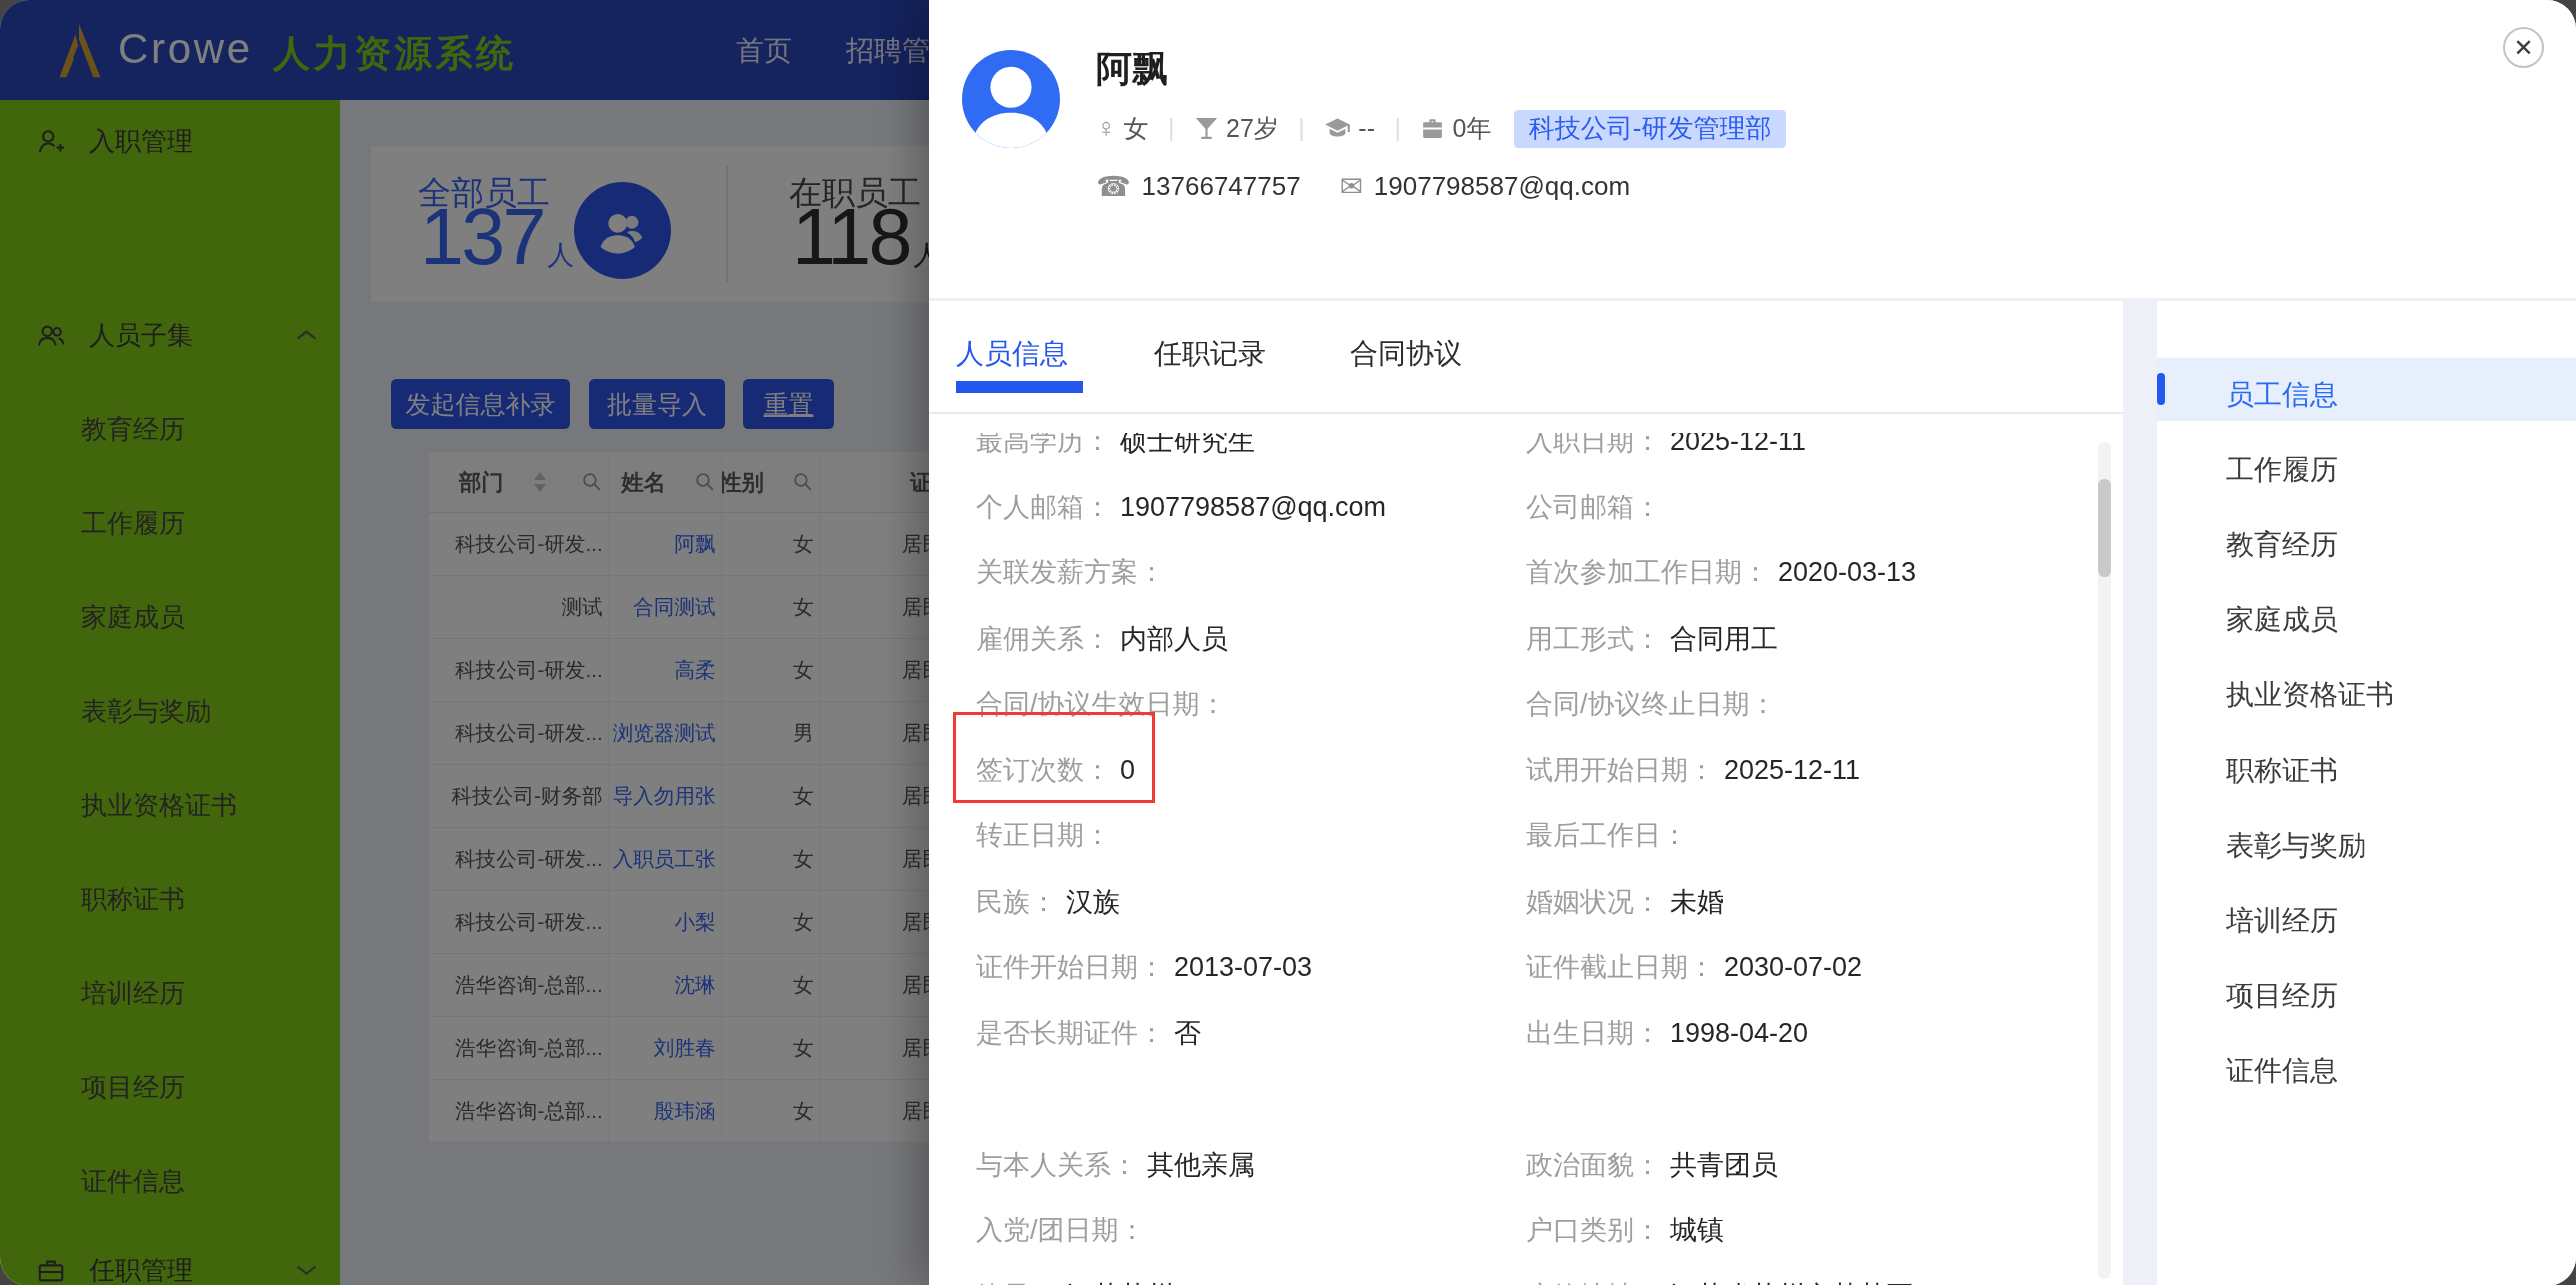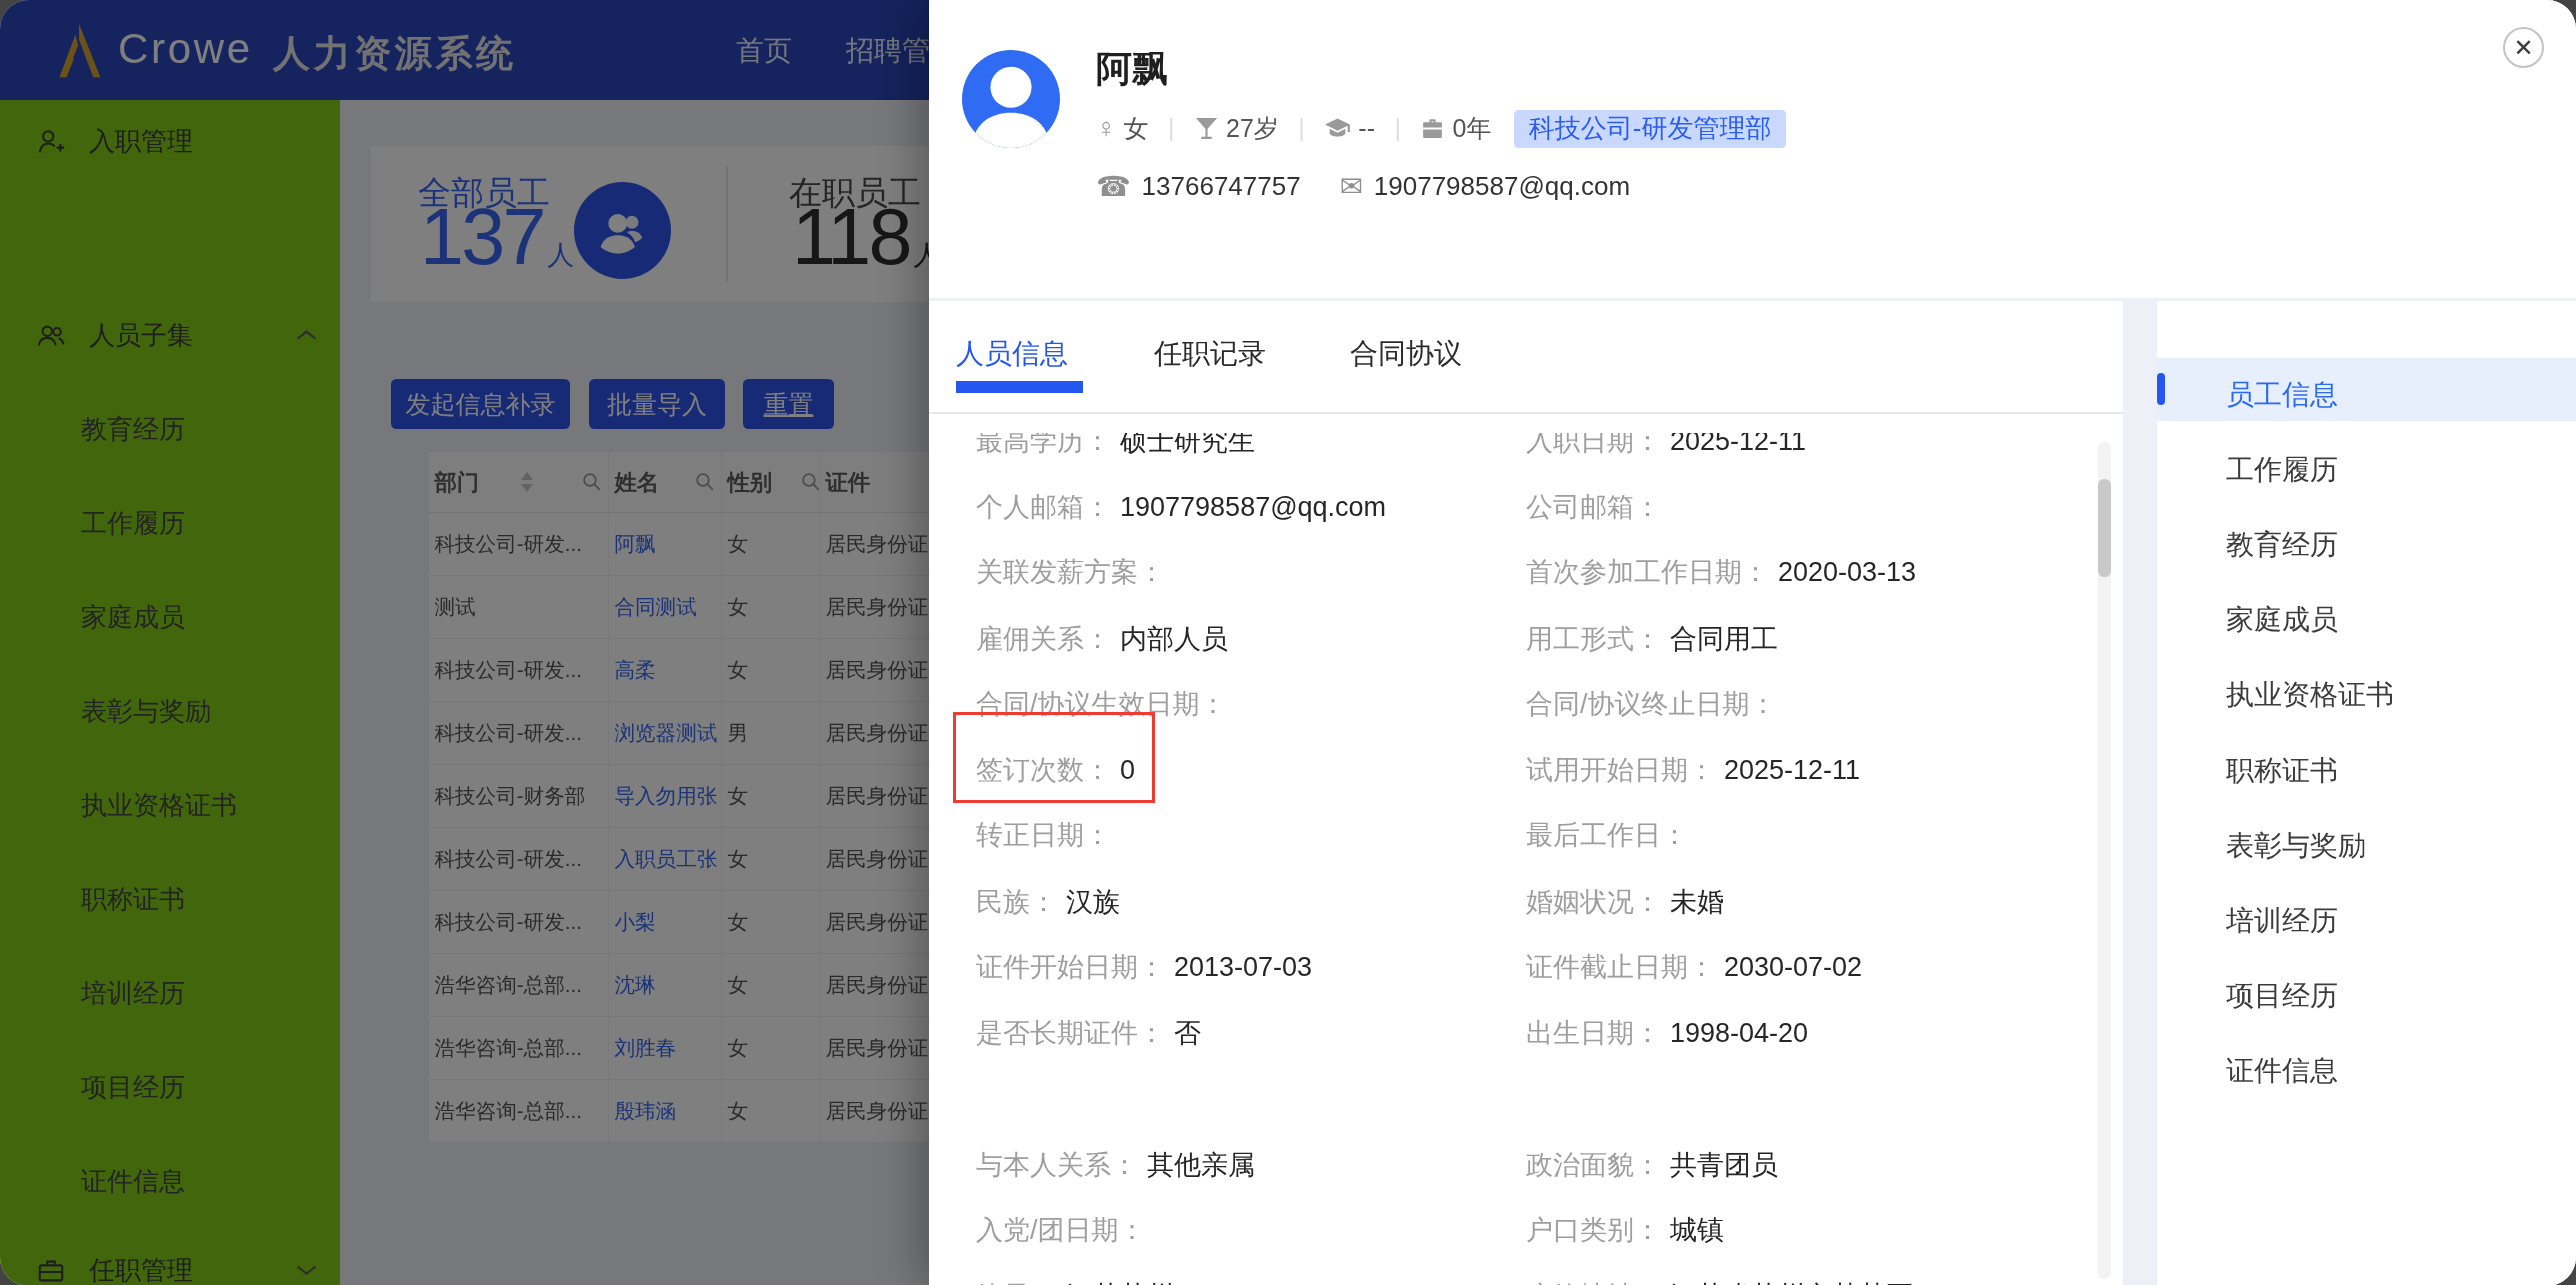--- a/index.html
+++ b/index.html
@@ -3,21 +3,21 @@
 <meta charset="utf-8">
 <style>
   html,body{margin:0;padding:0;background:#444;}
   *{box-sizing:border-box;}
   .screen{position:relative;width:2576px;height:1286px;overflow:hidden;
           background:#eef1f6;font-family:"Liberation Sans","DejaVu Sans",sans-serif;border-radius:29px;}
   
   .topbar{position:absolute;left:0;top:0;width:100%;height:100px;background:#2b46bd;}
   .logo-tri{position:absolute;left:52px;top:21.5px;}
   .brand-en{position:absolute;left:118px;top:25px;font-size:42px;color:#fff;letter-spacing:2.7px;font-weight:400;}
-  .brand-cn{position:absolute;left:273px;top:29px;font-size:37px;color:#e5e5e5;font-weight:700;letter-spacing:3.6px;}
+  .brand-cn{position:absolute;left:273px;top:29px;font-size:37px;color:#84cc16;font-weight:700;letter-spacing:3.6px;}
   .topnav-item{position:absolute;top:32px;font-size:28px;color:#e9edfb;}
   .sidebar{position:absolute;left:0;top:100px;width:340px;bottom:0;background:#84cc16;}
   .side-item{position:absolute;left:0;width:100%;height:55px;display:flex;align-items:center;
              font-size:26px;color:#3d3d3d;}
   .side-item .s-ico{margin-left:36px;margin-right:23px;display:flex;align-items:center;}
   .side-item.active{background:#e7eefc;color:#2f54eb;}
   .side-item.active::before{content:"";position:absolute;left:0;top:0;bottom:0;width:5.4px;background:#2f54eb;}
   .side-sub{position:absolute;left:81px;height:30px;line-height:30px;font-size:26px;color:#474747;}
   .side-chevron{position:absolute;left:295px;display:flex;}
   .main-stats{position:absolute;left:371px;top:146px;width:702px;height:156px;background:#fff;}
@@ -29,21 +29,21 @@
   .stat-dark .stat-num,{color:#2e2e2e;}
   .stat-icon{position:absolute;left:203px;top:36px;width:97px;height:97px;border-radius:50%;
              background:#2f54eb;display:flex;align-items:center;justify-content:center;}
   .stat-divider{position:absolute;left:355px;top:19.7px;width:1.8px;height:116px;background:#e6e6e6;}
   .btn{position:absolute;top:379px;height:50px;background:#2f54eb;color:#fff;font-size:25px;
        border-radius:5.4px;display:flex;align-items:center;justify-content:center;border:none;}
   .btn.u span{text-decoration:underline;}
   .grid-table{position:absolute;left:429px;top:452px;width:582px;font-size:20.6px;color:#555;}
   .g-row{display:flex;height:63px;border-bottom:0.9px solid #ededed;background:#fff;}
   .g-row.hdr{height:61px;border-bottom:0.9px solid #e4e4e4;color:#5c5c5c;font-weight:700;font-size:22.4px;background:#fdfdfd;}
-  .g-cell{display:flex;align-items:center;justify-content:space-between;overflow:hidden;white-space:nowrap;
+  .g-cell{display:flex;align-items:center;justify-content:flex-end;overflow:hidden;white-space:nowrap;
           border-left:0.9px solid #f2f2f2;padding:0 5.4px;gap:21px;}
   .g-cell:first-child{border-left:none;}
   .c-dept{width:179px;}.c-name{width:113px;}.c-gender{width:98px;}.c-cert{width:191px;}
   .name-link{color:#3667f0;}
   .sorter{display:inline-flex;flex-direction:column;margin:0 7.2px 0 9px;}
   .sorter i{width:0;height:0;border-left:6.3px solid transparent;border-right:6.3px solid transparent;}
   .sorter .up{border-bottom:8px solid #c4c4c4;margin-bottom:3.6px;}
   .sorter .down{border-top:8px solid #c4c4c4;}
   .mag{margin-left:7.2px;display:flex;}
   

